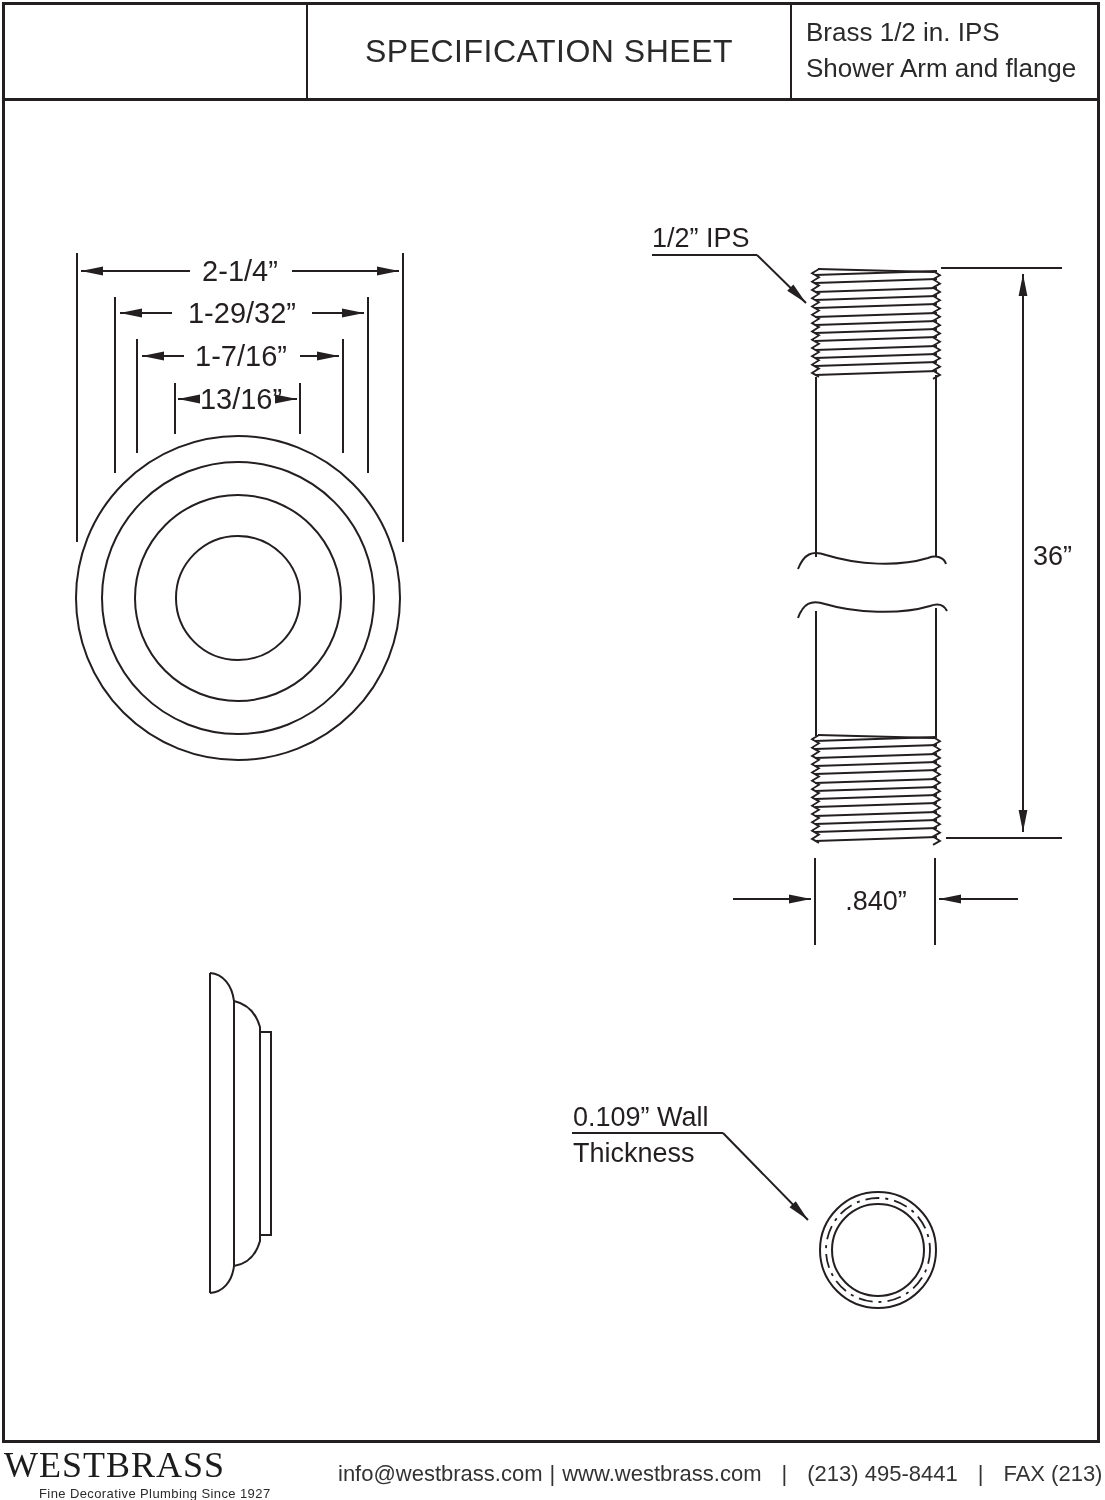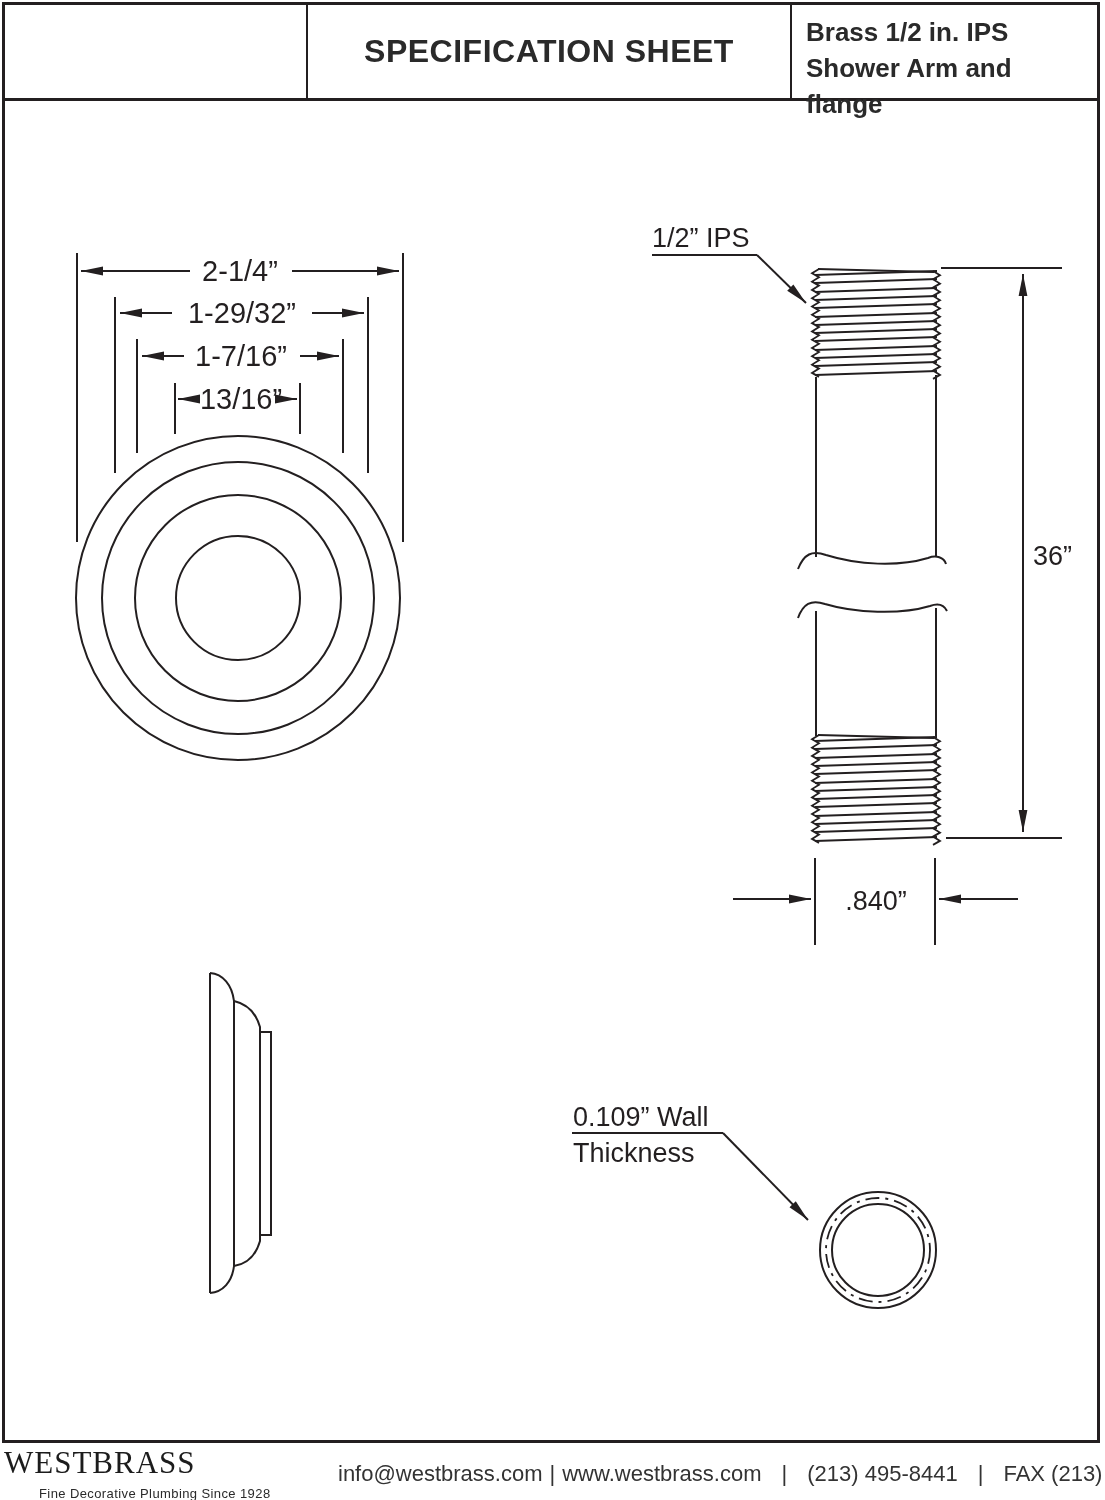--- a/index.html
+++ b/index.html
@@ -2,39 +2,39 @@
 <html><head>
 <meta charset="utf-8">
 <style>
   * { margin:0; padding:0; box-sizing:border-box; }
   html,body { width:1105px; height:1500px; background:#ffffff;
               font-family:"Liberation Sans", sans-serif; color:#231f20; }
   .sheet { position:relative; width:1105px; height:1500px; background:#fff; overflow:hidden; }
 
   
   .main-box { position:absolute; left:2px; top:2px; width:1098px; height:1441px;
-              border:3px solid #231f20; background:#fff;font-weight:bold; }
+              border:3px solid #231f20; background:#fff; }
   .header-row { position:absolute; left:0; top:0; width:100%; height:96px;
                 border-bottom:3px solid #231f20; display:flex; }
   .hcell-logo { width:303px; border-right:2px solid #231f20; }
   .hcell-title { width:484px; border-right:2px solid #231f20;
                  display:flex; align-items:center; justify-content:center; }
   .title-text { font-size:32px; letter-spacing:0.5px; color:#2a2a2a; }
   .hcell-product { flex:1; padding:10px 6px 0 14px; font-size:26px; line-height:1.38; color:#2a2a2a; }
 
   
   svg.draw { position:absolute; left:0; top:0; width:1105px; height:1500px; }
   .ln   { stroke:#231f20; stroke-width:2; fill:none; }
   .thin { stroke:#231f20; stroke-width:1.8; fill:none; }
   .dim  { font-family:"Liberation Sans", sans-serif; font-size:29px; fill:#231f20; }
   .dims { font-family:"Liberation Sans", sans-serif; font-size:27px; fill:#231f20; }
 
   
   .brand { position:absolute; left:4px; top:1447px; font-family:"Liberation Serif", serif;
-           font-size:31px; letter-spacing:1px; color:#1c1c1c; line-height:1; }
+           font-size:36px; letter-spacing:1px; color:#1c1c1c; line-height:1; }
   .tagline { position:absolute; left:39px; top:1486px; font-size:13px;
              letter-spacing:0.4px; color:#2a2a2a; }
   .contact { position:absolute; left:338px; top:1461px; font-size:22px;
              color:#333; white-space:nowrap; }
   .sep1 { margin:0 7px; }  .sepw { margin:0 20px; }
 </style>
 </head>
 <body>
 
 <div class="sheet">
@@ -163,18 +163,18 @@
       <text class="dims" x="573" y="1162">Thickness</text>
       <line class="ln" x1="572" y1="1133" x2="723" y2="1133"></line>
       <line class="ln" x1="723" y1="1133" x2="808" y2="1220" marker-end="url(#arr)"></line>
       <circle class="ln" cx="878" cy="1250" r="58"></circle>
       <circle class="ln" cx="878" cy="1250" r="46"></circle>
       <circle class="thin" cx="878" cy="1250" r="52" stroke-dasharray="14 6 3 6"></circle>
     </g>
   </svg>
 
   <div class="brand">WESTBRASS</div>
-  <div class="tagline">Fine Decorative Plumbing Since 1928</div>
+  <div class="tagline">Fine Decorative Plumbing Since 1927</div>
   <div class="contact">
     <span>info@westbrass.com</span><span class="sep1">|</span><span>www.westbrass.com</span><span class="sepw">|</span><span>(213) 495-8441</span><span class="sepw">|</span><span>FAX (213) 627-2844</span>
   </div>
 
 </div>
 
 </body></html>

